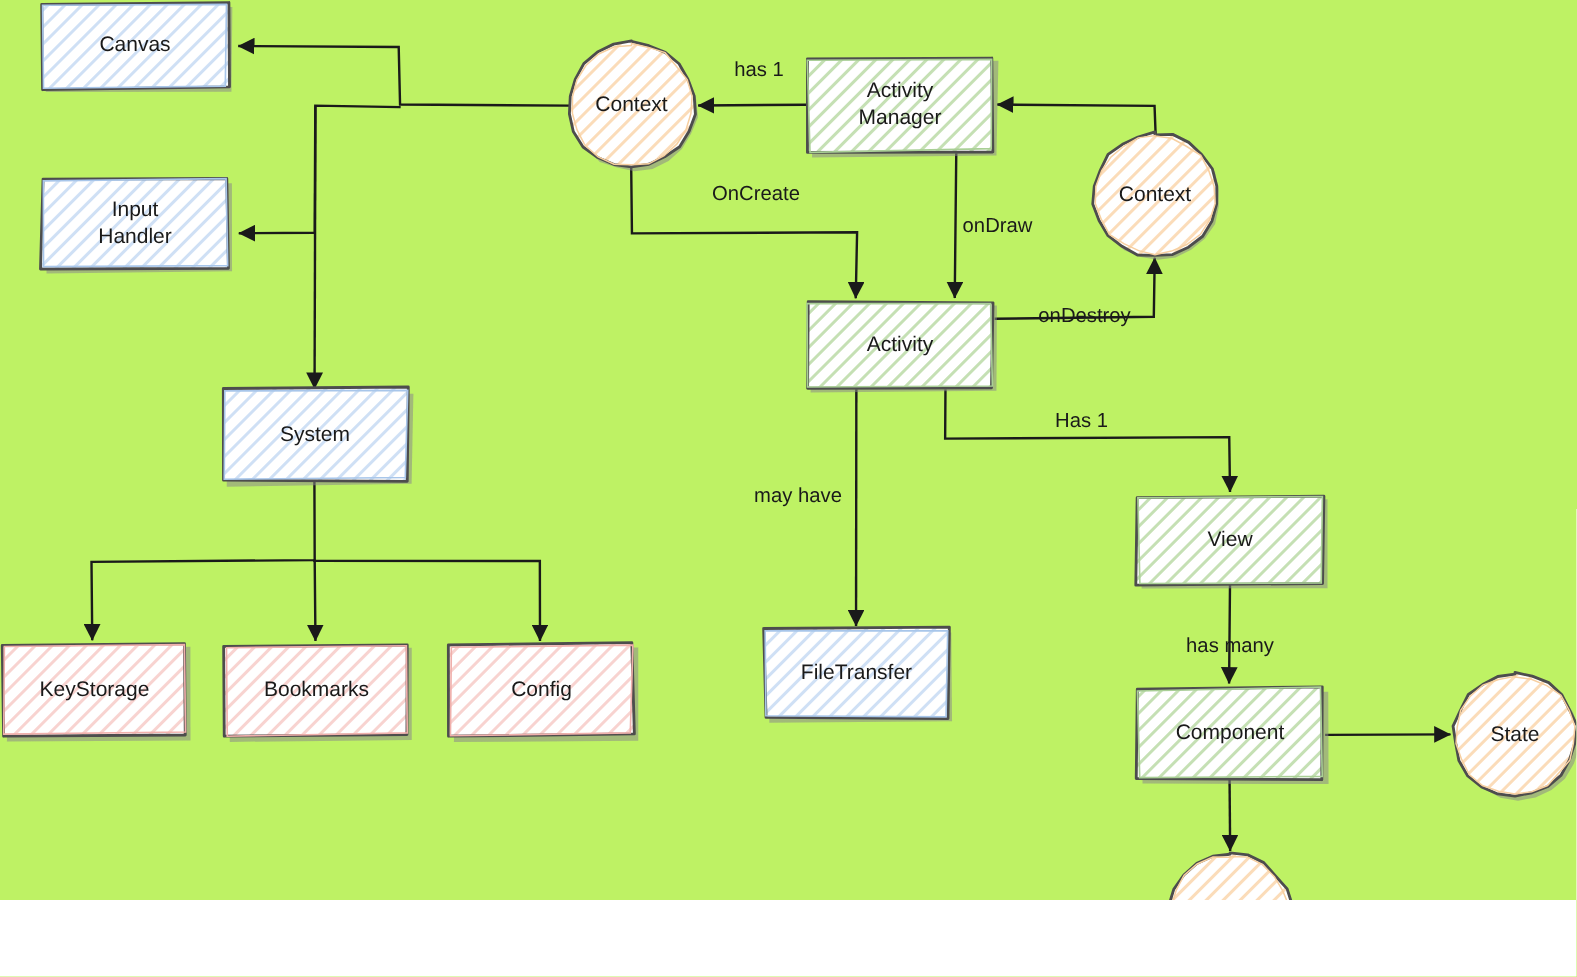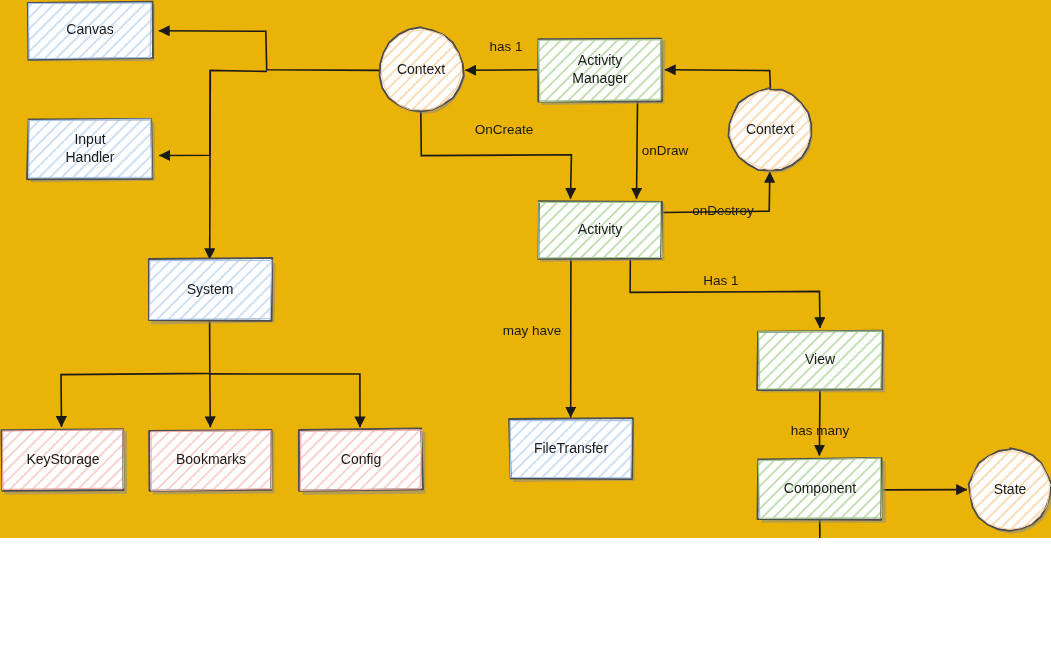--- a/index.html
+++ b/index.html
@@ -7,22 +7,22 @@
     margin: 0;
     padding: 0;
     background: #ffffff;
   }
   body {
     font-family: "Liberation Sans", sans-serif;
   }
   #diagram-root {
     position: relative;
     width: 1051px;
-    height: 538px;
-    background: #eab308;
+    height: 600px;
+    background: #bef264;
     overflow: hidden;
   }
   #diagram-svg {
     position: absolute;
     left: 0;
     top: 0;
     width: 1051px;
     height: 651px;
   }
   .node-label {

